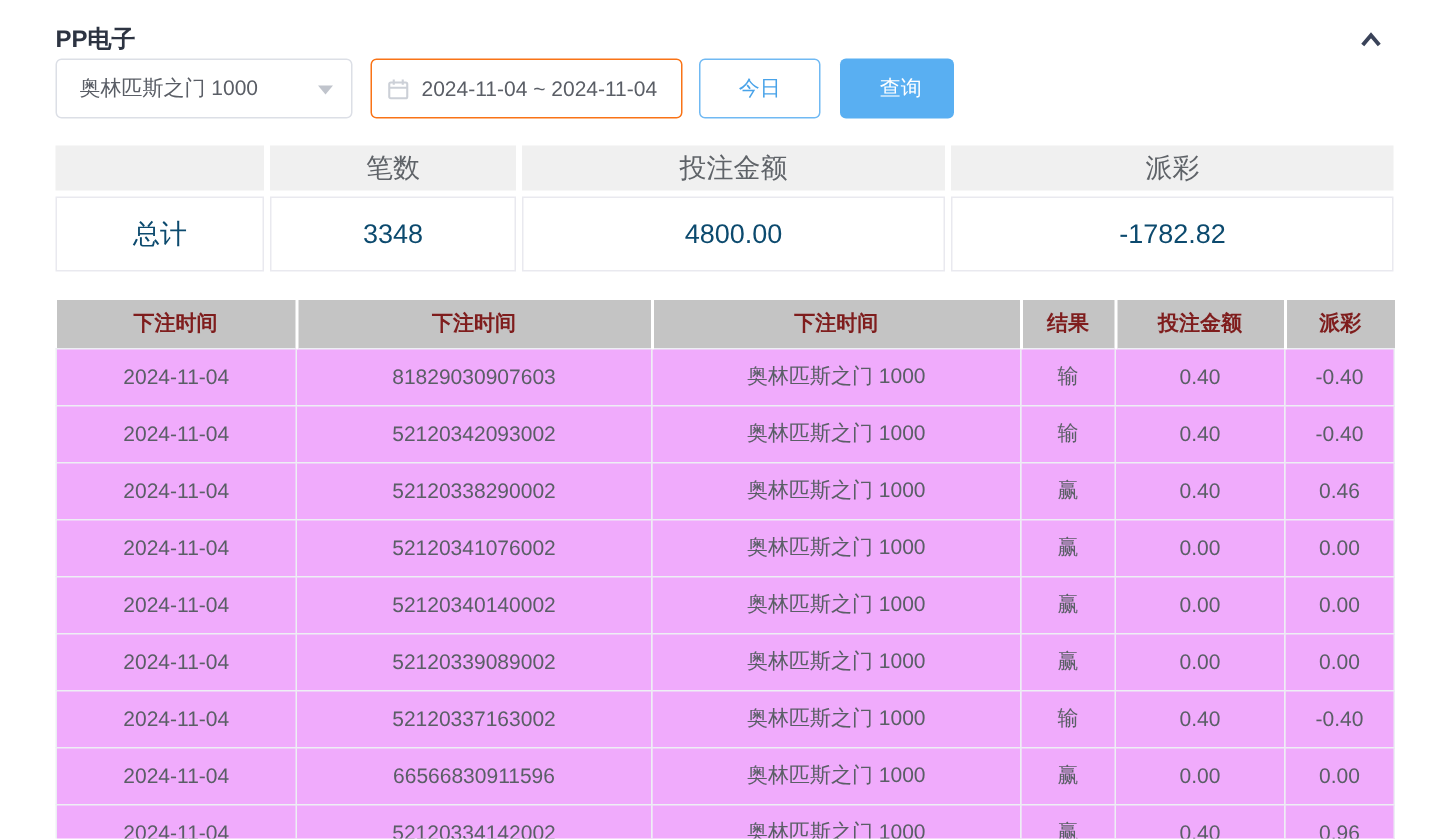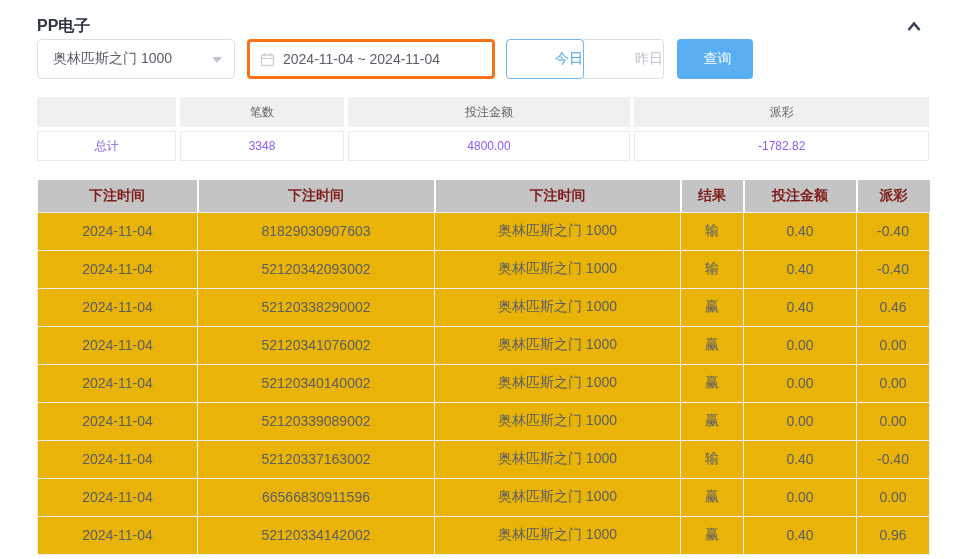--- a/index.html
+++ b/index.html
@@ -19,64 +19,63 @@
 
   
   .controls { display:flex; align-items:center; margin-top:11px; height:40px; }
   .select-box {
     width:198px; height:40px; border:1px solid #dcdfe6; border-radius:4px;
     display:flex; align-items:center; justify-content:space-between;
     padding:0 12px 0 15px; font-size:14px; color:#5a5e66; cursor:pointer; background:#fff;
   }
   .caret-down { width:0; height:0; border:5px solid transparent; border-top:6px solid #c0c4cc; margin-top:6px; }
   .date-box {
-    margin-left:12px; width:248px; height:40px; border:3px solid #f97316; border-radius:4px;
+    margin-left:12px; width:208px; height:40px; border:1px solid #f97316; border-radius:4px;
     display:flex; align-items:center; padding:0 10px; font-size:14px; color:#5a5e66; cursor:pointer; background:#fff;
   }
   .cal-icon { margin-right:8px; line-height:0; }
   .btn-group { display:flex; margin-left:11px; }
   .btn-group button {
     width:78px; height:40px; background:#fff; border:1px solid #dcdfe6;
     color:#c0c4cc; font-size:14px; cursor:pointer; margin-left:-1px; padding:0;
     font-family:inherit;
-    text-align:right;
   }
   .btn-group button:first-child { margin-left:0; border-radius:4px 0 0 4px; }
   .btn-group button:last-child { border-radius:0 4px 4px 0; width:81px; }
   .btn-group button.active {
     border:1px solid #70b9f3; border-radius:4px; color:#49a3e9; position:relative; z-index:2; background:#fff;
   }
   .query-btn {
     margin-left:13px; width:76px; height:40px; border:none; border-radius:4px;
     background:#59aff2; color:#ffffff; font-size:14px; cursor:pointer; font-family:inherit;padding-left:11px;
   }
 
   
   table.summary {
     border-collapse:separate; border-spacing:4px; table-layout:fixed;
-    width:900px; margin-left:-4px; margin-top:14px; font-size:12px;
+    width:900px; margin-left:-4px; margin-top:14px; font-size:18px;
   }
   table.summary th {
     background:#f0f0f0; height:30px; font-weight:normal; color:#5f6368; text-align:center;
   }
   table.summary td {
-    background:#fff; height:30px; border:1px solid #e9e9ef; text-align:center; color:#8b5cf6;
+    background:#fff; height:50px; border:1px solid #e9e9ef; text-align:center; color:#0c4a6e;
   }
 
   
   table.detail {
     border-collapse:collapse; table-layout:fixed; width:892px; margin-top:15px; font-size:14px;
   }
   table.detail thead th {
     background:#c4c4c4; color:#7f1d1d; height:32px; font-weight:bold;
     border-right:2px solid #ffffff; text-align:center;
   }
   table.detail thead th:last-child { border-right:none; }
   table.detail tbody td {
-    height:38px; border:1px solid #edeff4; text-align:center; color:#5a5e66; background:#eab308;
+    height:38px; border:1px solid #edeff4; text-align:center; color:#5a5e66; background:#f0abfc;
   }
   .neg { color:#f56c6c; }
 </style>
 </head>
 <body>
 
 <div class="panel">
 
   <div class="panel-head">
     <span class="panel-title">PP电子</span>
@@ -102,21 +101,20 @@
           <line x1="4.5" y1="1" x2="4.5" y2="4.5" stroke="#ccd0d7" stroke-width="1.4"></line>
           <line x1="10.5" y1="1" x2="10.5" y2="4.5" stroke="#ccd0d7" stroke-width="1.4"></line>
           <line x1="1.5" y1="6.5" x2="13.5" y2="6.5" stroke="#ccd0d7" stroke-width="1.2"></line>
         </svg>
       </span>
       <span>2024-11-04 ~ 2024-11-04</span>
     </div>
 
     <div class="btn-group">
       <button class="active">今日</button>
-      <button>昨日</button>
     </div>
 
     <button class="query-btn">查询</button>
   </div>
 
   <table class="summary">
     <colgroup>
       <col style="width:138px">
         <col style="width:162px">
         <col style="width:280px">

